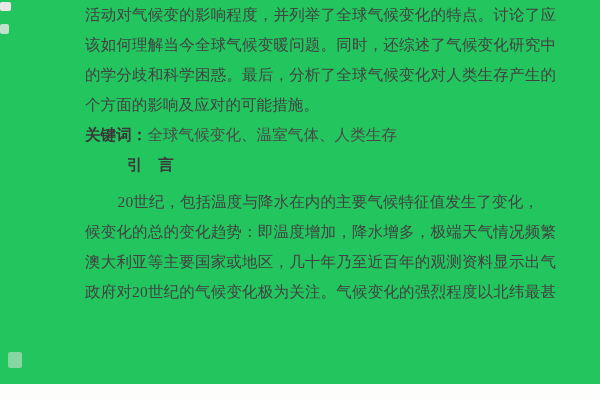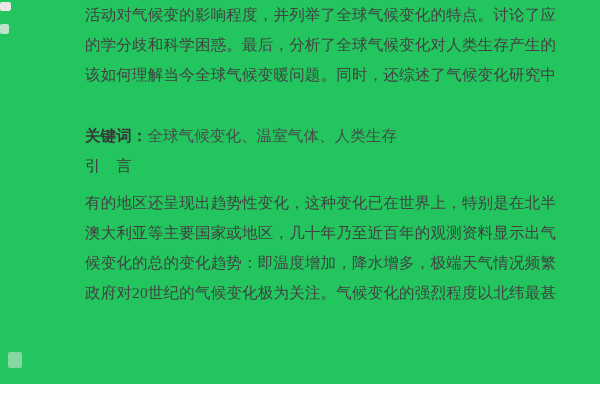--- a/index.html
+++ b/index.html
@@ -41,35 +41,35 @@
   .line.fill {
     white-space: normal;
     text-align: justify;
     text-align-last: justify;
     text-justify: inter-character;
   }
   .keywords-line {
     height: 30px;
     line-height: 30px;
     white-space: nowrap;
-    margin-top: 31px;
   }
   .keywords-label {
     font-weight: bold;
     color: #383838;
   }
   .keywords-text {
     color: #4a4a4a;
   }
   .section-heading {
     height: 30px;
     line-height: 30px;
-    font-weight: normal;
+    font-weight: bold;
     color: #3a3a3a;
     white-space: nowrap;
+    margin-left: 42px;
   }
   .para-gap {
     height: 7px;
   }
   .indent-first {
     text-indent: 2.1em;
   }
   
   .smudge {
     position: absolute;
@@ -85,30 +85,31 @@
 
 <div class="page">
 
   <div class="smudge s1"></div>
   <div class="smudge s2"></div>
   <div class="smudge s3"></div>
 
   <div class="textblock">
 
     <div class="line fill">活动对气候变的影响程度，并列举了全球气候变化的特点。讨论了应</div>
+    <div class="line fill">该如何理解当今全球气候变暖问题。同时，还综述了气候变化研究中</div>
     <div class="line fill">的学分歧和科学困惑。最后，分析了全球气候变化对人类生存产生的</div>
-    <div class="line fill">该如何理解当今全球气候变暖问题。同时，还综述了气候变化研究中</div>
+    <div class="line">个方面的影响及应对的可能措施。</div>
 
     <div class="keywords-line">
       <span class="keywords-label">关键词：</span><span class="keywords-text">全球气候变化、温室气体、人类生存</span>
     </div>
 
     <div class="section-heading">引　言</div>
 
     <div class="para-gap"></div>
 
-    <div class="line fill">有的地区还呈现出趋势性变化，这种变化已在世界上，特别是在北半</div>
+    <div class="line indent-first">20世纪，包括温度与降水在内的主要气候特征值发生了变化，</div>
+    <div class="line fill">候变化的总的变化趋势：即温度增加，降水增多，极端天气情况频繁</div>
     <div class="line fill">澳大利亚等主要国家或地区，几十年乃至近百年的观测资料显示出气</div>
-    <div class="line fill">候变化的总的变化趋势：即温度增加，降水增多，极端天气情况频繁</div>
     <div class="line fill">政府对20世纪的气候变化极为关注。气候变化的强烈程度以北纬最甚</div>
 
   </div>
 </div>
 
 </body></html>

